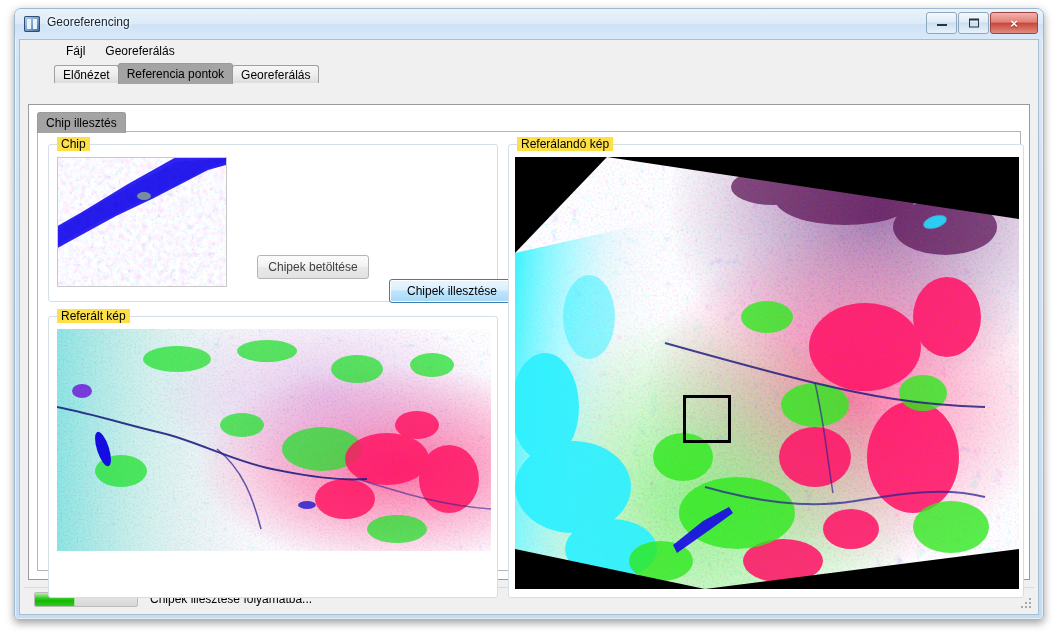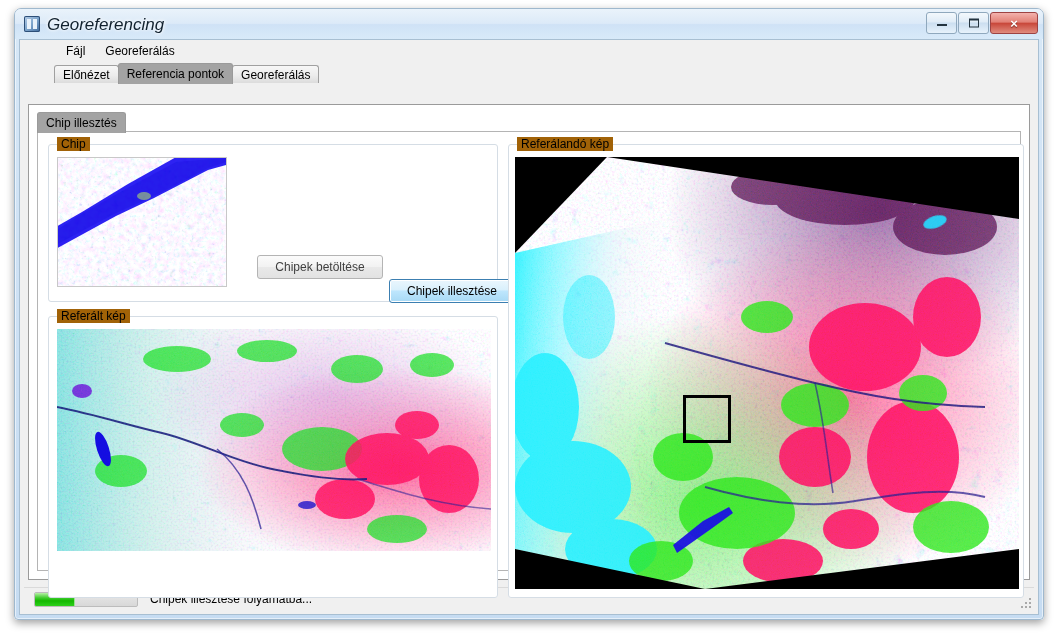--- a/index.html
+++ b/index.html
@@ -37,24 +37,23 @@
     border-radius: 2px;
     background: linear-gradient(135deg,#b9cfe8 0%, #7fa6cd 48%, #3f6a9c 100%);
     box-shadow: inset 0 0 0 1px #2d4f78;
   }
   .title-icon::before{
     content:""; position:absolute; left:3px; top:3px; width:4px; height:10px;
     background:#e9f2fb; box-shadow: 6px 0 0 #e9f2fb;
   }
   .title-text {
     position: absolute; left: 32px; top: 6px;
-    font-size: 17px; color: #11212e;
+    font-size: 12px; color: #11212e;
     text-shadow: 0 0 3px #fff, 0 0 5px #fff;
     white-space: nowrap;
-    font-style: italic;
   }
   .winbtns { position: absolute; right: 5px; top: 3px; display: flex; gap: 1px; }
   .winbtn {
     width: 29px; height: 20px;
     border: 1px solid #8fa8bd;
     border-radius: 3px;
     background: linear-gradient(to bottom,#f3f8fc 0%, #e0ecf7 45%, #cbdef0 50%, #e7f2fb 100%);
     position: relative;
   }
   .winbtn.close {
@@ -148,21 +147,21 @@
     position: absolute;
     border: 1px solid #d5dde5;
     border-radius: 3px;
     box-sizing: border-box;
     background: #ffffff;
   }
   .groupbox > .legend {
     position: absolute;
     top: -8px; left: 8px;
     padding: 0 4px;
-    background: #a16207;
+    background: #fde047;
     font-size: 12px;
     color: #000;
     white-space: nowrap;
   }
 
   
   .btn {
     position: absolute;
     font-size: 12px;
     border: 1px solid #b4b4b4;
@@ -300,21 +299,21 @@
                 <rect width="168" height="128" filter="url(#chipNoise)"></rect>
                 <rect width="168" height="128" filter="url(#chipNoise2)" opacity="0.75"></rect>
 
                 <path d="M -4 92 L 58 58 L 96 40 L 150 12 L 172 6 L 172 -4 L 120 -2 L 70 26 L 24 54 L -4 70 Z" fill="#1a10f0"></path>
                 <path d="M -4 88 L 56 56 L 100 36 L 150 10 L 168 4 L 168 0 L 118 4 L 66 32 L 20 58 L -4 74 Z" fill="#1208e8" opacity="0.9"></path>
                 <ellipse cx="86" cy="38" rx="7" ry="4" fill="#7b9c86" opacity="0.85"></ellipse>
                 <rect width="168" height="128" filter="url(#chipNoise2)" opacity="0.20"></rect>
               </svg>
             </div>
 
-            <div class="btn" style="left:208px; top:110px; width:126px; height:24px;">
+            <div class="btn" style="left:208px; top:110px; width:112px; height:24px;">
               <span>Chipek betöltése</span>
             </div>
             <div class="btn focused" style="left:340px; top:110px; width:126px; height:24px;">
               <span>Chipek illesztése</span>
             </div>
           </div>
 
           <div class="groupbox" style="left:10px; top:184px; width:450px; height:282px;">
             <div class="legend">Referált kép</div>
 

